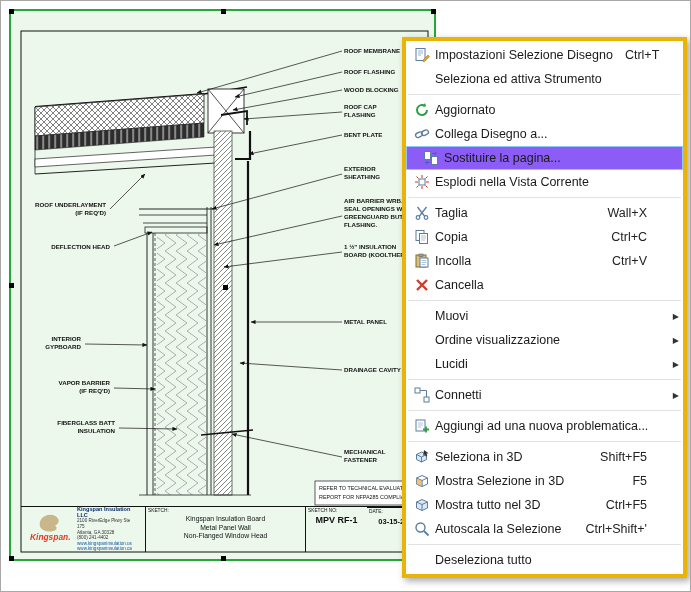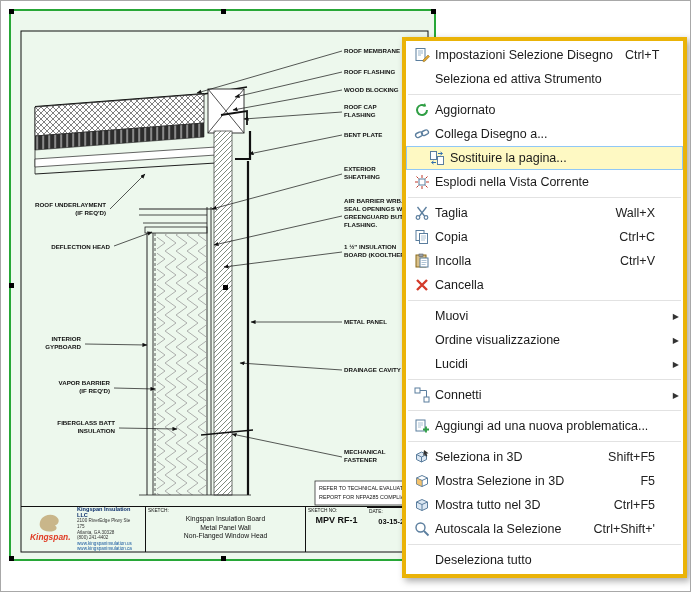--- a/index.html
+++ b/index.html
@@ -33,25 +33,25 @@
   .tb-company-text{font-size:4.6px;line-height:5.6px;color:#333}
   .tb-company-name{font-size:5.6px;font-weight:bold;color:#0b2e6b}
   .tb-web{color:#1a5aa0}
   .tb-logo{flex:none;margin-right:2px}
 
   
   .context-menu{position:absolute;left:401px;top:36px;width:285px;background:#fff;
     border:4px solid #eab308;box-shadow:3px 3px 7px rgba(0,0,0,.35);padding:2px 0;
     z-index:10;font-size:12.5px;color:#1a1a1a}
   .menu-item{display:flex;align-items:center;height:24px;padding:0 4px;cursor:default}
-  .menu-item.hl{background:#fef9c3;border:1px solid #90c8f6;padding:0 18px}
+  .menu-item.hl{background:#8b5cf6;border:1px solid #90c8f6;padding:0 12px}
   .menu-ic{width:17px;height:16px;margin:0 5px 0 3px;display:flex;align-items:center;
     justify-content:center;flex:none}
   .menu-label{flex:1;white-space:nowrap}
-  .menu-shortcut{margin-left:12px;margin-right:14px;color:#222;white-space:nowrap}
+  .menu-shortcut{margin-left:12px;margin-right:22px;color:#222;white-space:nowrap}
   .menu-arrow{width:10px;font-size:8px;color:#333;text-align:right;flex:none}
   .menu-sep{height:1px;background:#e2e2e2;margin:3px 2px}
 </style>
 </head>
 <body>
 
 <svg width="0" height="0" style="position:absolute" aria-hidden="true">
   <defs>
     <symbol id="ic-drawing-settings" viewBox="0 0 16 16">
       <rect x="2" y="1.5" width="9" height="12" fill="#fff" stroke="#5b7e9e"></rect>

